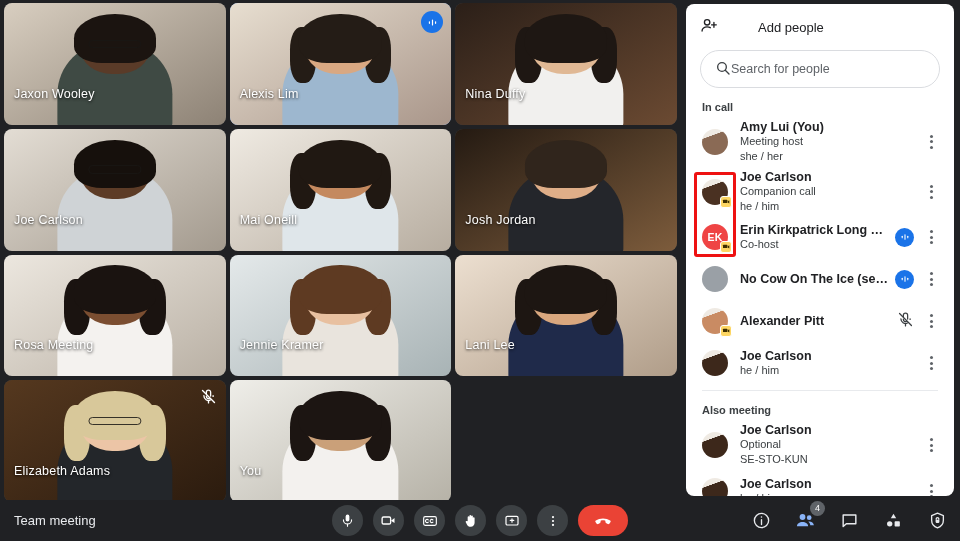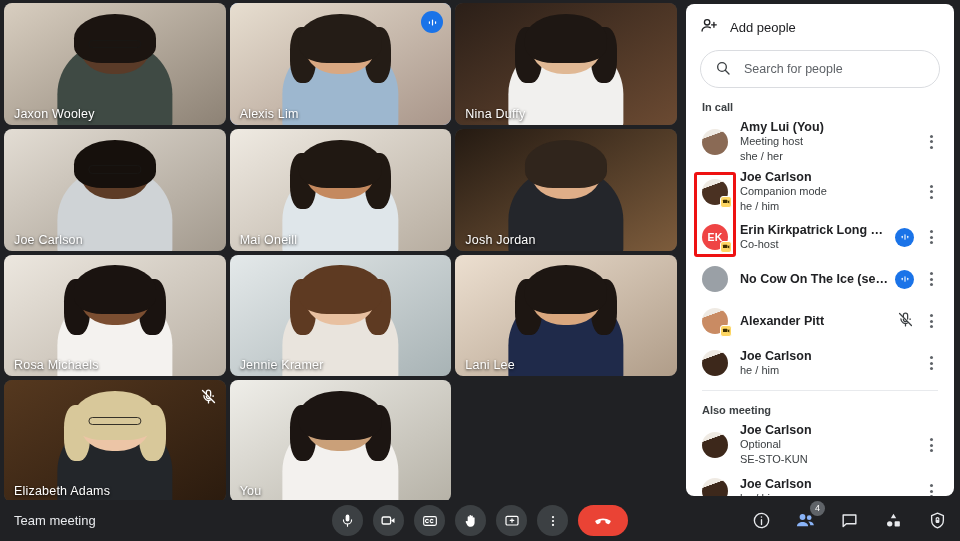--- a/index.html
+++ b/index.html
@@ -20,21 +20,21 @@
     grid-template-rows: repeat(4, 1fr);
     gap: 4px;
     padding: 3px 4px 3px 4px;
   }
   .tile {
     position: relative; border-radius: 8px; overflow: hidden;
     background: #3c4043;
   }
   .tile.active { outline: 3px solid #8ab4f8; outline-offset: -3px; }
   .tile .name {
-    position: absolute; left: 10px; bottom: 4px;
+    position: absolute; left: 10px; bottom: 24px;
     color: #fff; font-size: 12.5px; letter-spacing: .2px;
     text-shadow: 0 1px 3px rgba(0,0,0,.85);
     z-index: 4; white-space: nowrap;
   }
   .tile .spk {
     position: absolute; right: 8px; top: 8px;
     width: 22px; height: 22px; border-radius: 50%;
     background: #1a73e8; z-index: 5;
     display: flex; align-items: center; justify-content: center;
   }
@@ -85,27 +85,27 @@
     overflow: hidden;
     font-size: 12px;
   }
   .panel-inner { position:relative; width:100%; height:100%; }
 
   .addpeople {
     display:flex; align-items:center; gap:11px;
     padding: 12px 0 10px 14px;
     cursor:pointer;
   }
-  .addpeople .lbl { font-size: 13px; color:#202124; }
+  .addpeople .lbl { font-size: 13px; color:#202124;margin-left:28px; }
 
   .searchbox {
     margin: 2px 14px 0 14px;
     height: 38px;
     border: 1px solid #dadce0; border-radius: 20px;
-    display:flex; align-items:center; gap:13px;
+    display:flex; align-items:center; 
     padding-left: 14px;
     background:#fff;
   }
   .searchbox input {
     border:none; outline:none; font-size:12.5px;
     color:#5f6368; font-family:"Liberation Sans", sans-serif;
     background:transparent; width: 180px;
   }
   .searchbox input::placeholder { color:#5f6368; }
 
@@ -288,21 +288,21 @@
       <div class="tile">
     <div class="scene">
       <div class="bg" style="background:linear-gradient(150deg,#ece7df,#b9b0a4)"></div>
       <div class="person" style="background:#f4f2ef"></div>
       <div class="hairside" style="left:27%;background:#1a1310"></div>
        <div class="hairside" style="right:27%;background:#1a1310"></div>
       <div class="head" style="background:#7b4e31"></div>
       <div class="hair" style="background:#1a1310"></div>
 
     </div>
-    <div class="name">Rosa Michaels</div>
+    <div class="name">Rosa Meeting</div>
 
   </div>
       <div class="tile">
     <div class="scene">
       <div class="bg" style="background:linear-gradient(150deg,#e4e9ea,#a8b3b5)"></div>
       <div class="person" style="background:#e9e4dd"></div>
       <div class="hairside" style="left:27%;background:#5e3a22"></div>
        <div class="hairside" style="right:27%;background:#5e3a22"></div>
       <div class="head" style="background:#e8c0a0"></div>
       <div class="hair" style="background:#5e3a22"></div>
@@ -411,21 +411,21 @@
         <div class="ring" style="background:linear-gradient(160deg,#efeae3 0%,#efeae3 28%,#4a3122 29%,#4a3122 100%)"></div>
         <div class="badge-companion">
           <svg width="8" height="8" viewBox="0 0 24 24" fill="#3c2e00">
             <rect x="3" y="5" width="13" height="10" rx="1.6"></rect>
                     <path d="M17 13.5 22 16.8V6.6l-5 3.3z"></path>
           </svg>
                 </div>
       </div>
       <div class="pinfo">
         <div class="pname">Joe Carlson</div>
-        <div class="psub">Companion mode</div>
+        <div class="psub">Companion call</div>
         <div class="psub">he / him</div>
       </div>
       <div class="trailing">
 
         <div class="kebab">
                   <i></i>
                   <i></i>
                   <i></i>
                 </div>
       </div>

